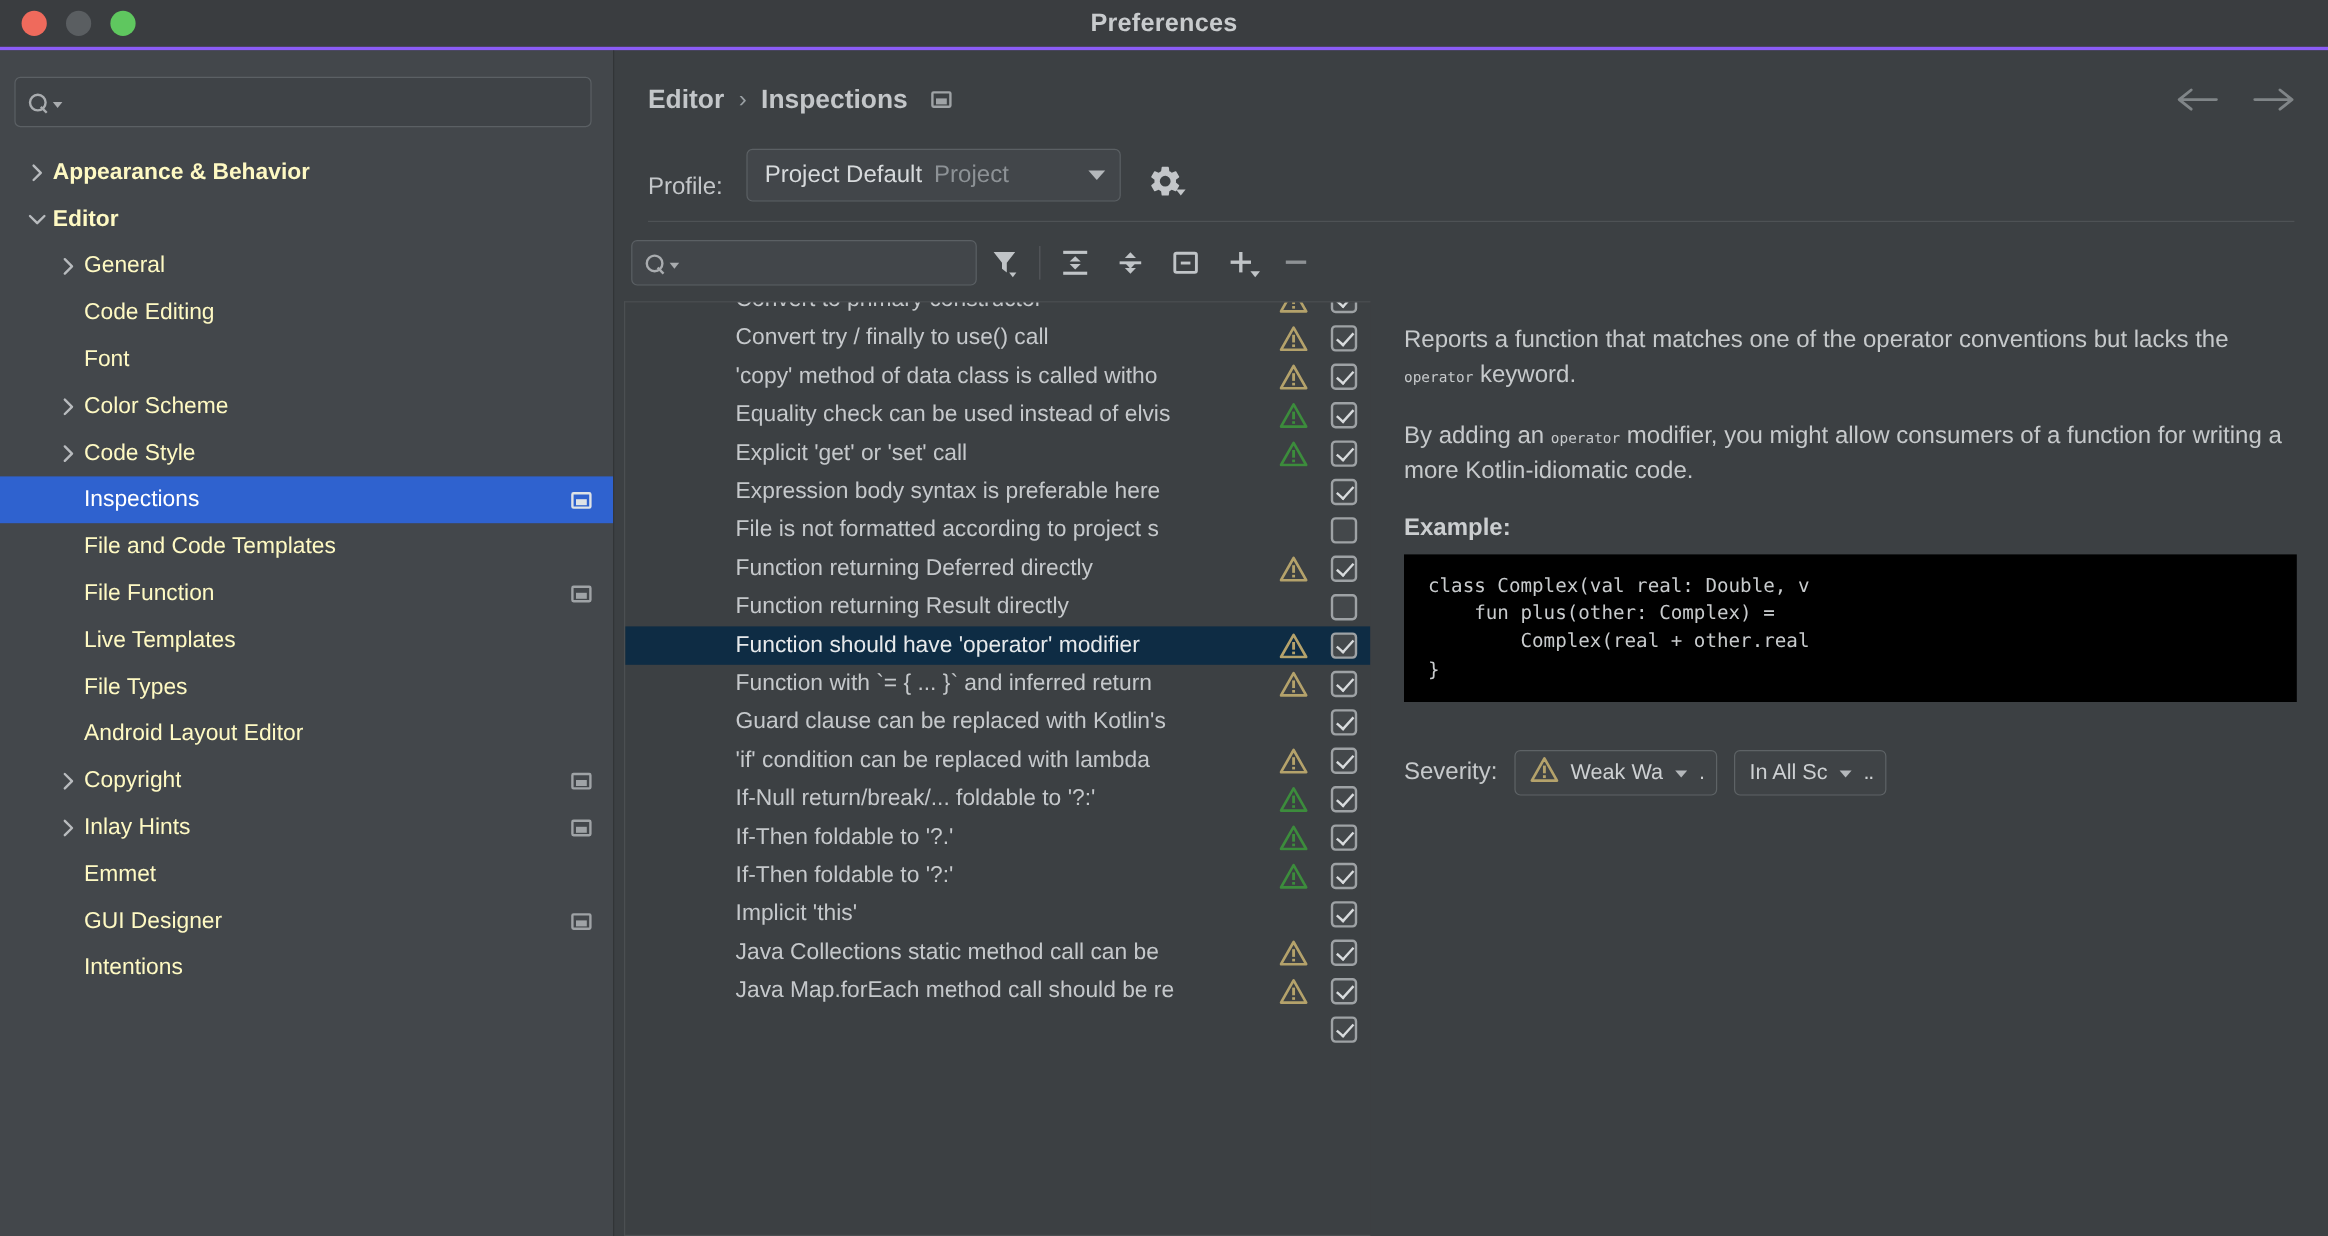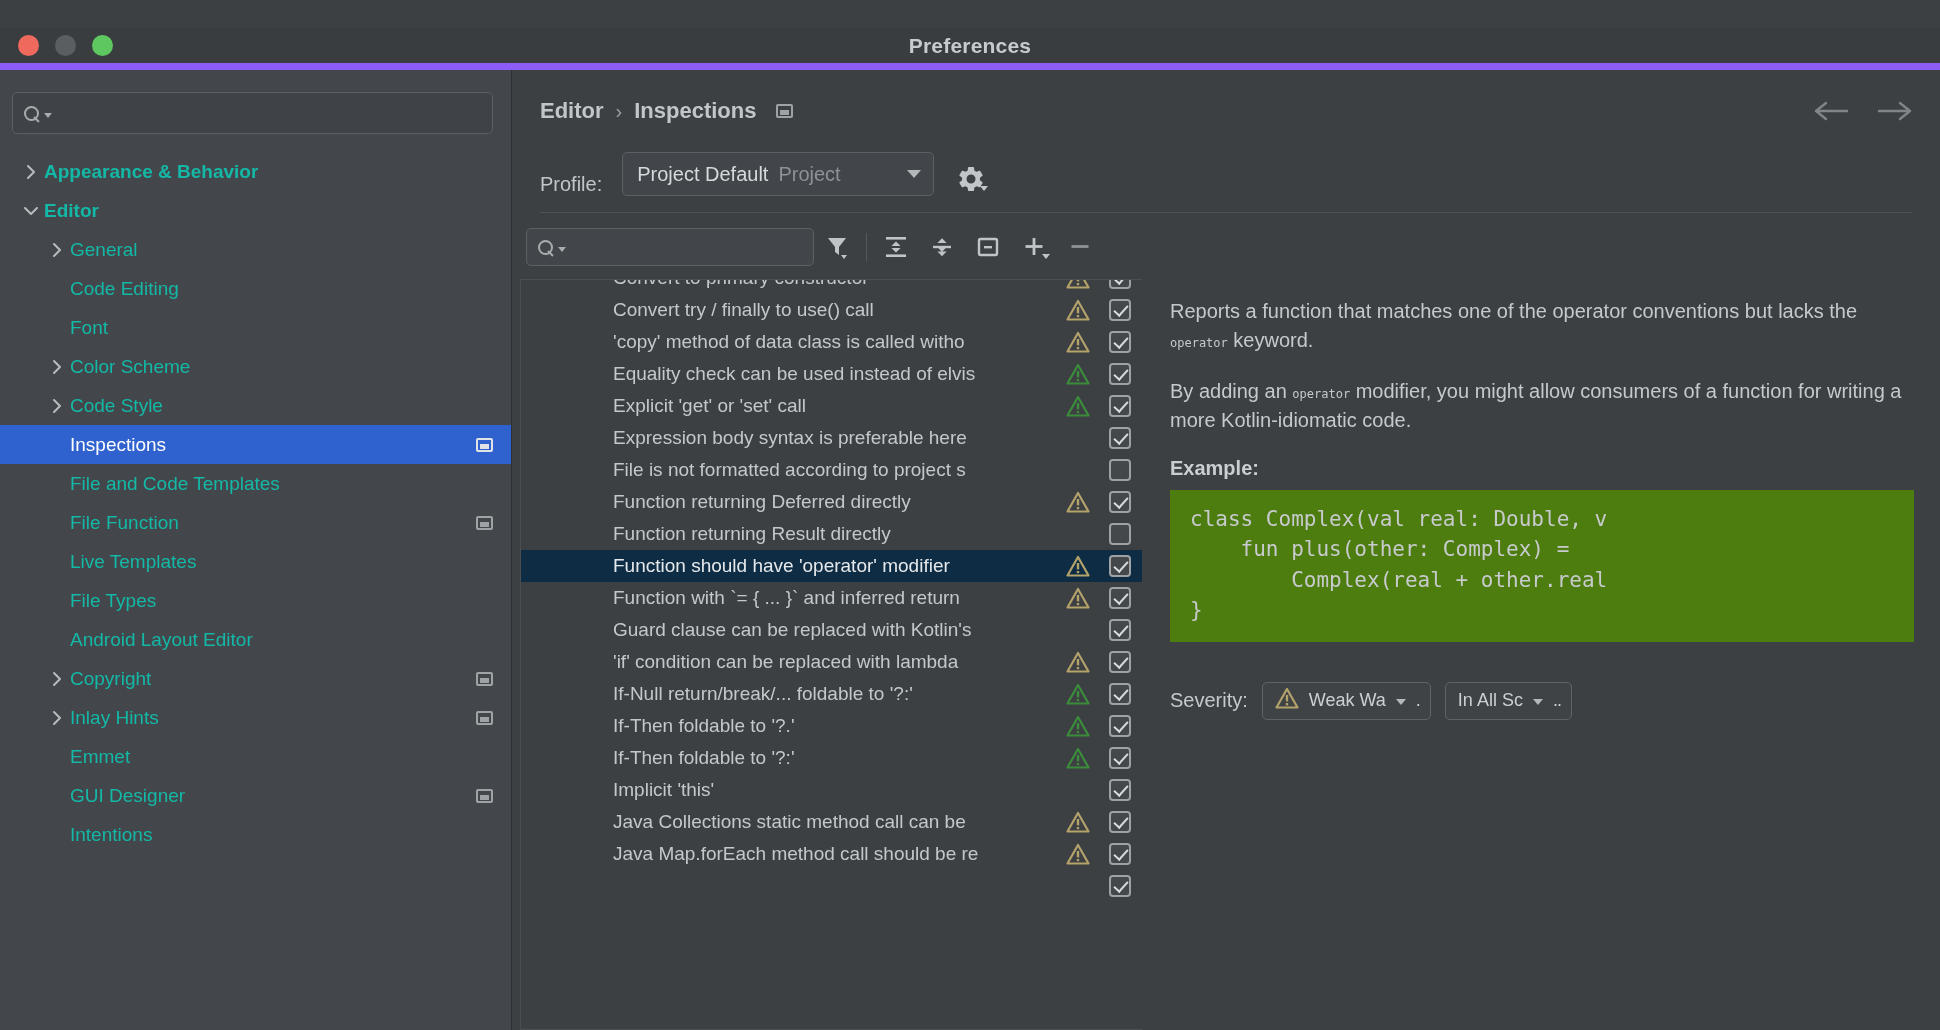--- a/index.html
+++ b/index.html
@@ -10,22 +10,21 @@
     background: #3c3f41;
     font-family: "Liberation Sans", sans-serif;
     -webkit-font-smoothing: antialiased;
   }
   .window { position: relative; width: 1940px; height: 1030px; background: #3c4043; display: flex; flex-direction: column; }
 
   
   .titlebar {
     height: 42px; flex: 0 0 42px; background: #3a3d40;
     display: flex; align-items: center; position: relative;
-    border-bottom: 7px solid #8b5cf6;
-    margin-top: 28px;
+    border-bottom: 3px solid #8b5cf6;
   }
   .traffic { display: flex; gap: 16px; padding-left: 18px; align-items: center; }
   .dot { width: 21px; height: 21px; border-radius: 50%; }
   .dot.red { background: #ef6a5c; }
   .dot.amber { background: #5a5e61; }
   .dot.green { background: #5fc75f; }
   .window-title {
     position: absolute; left: 0; right: 0; text-align: center;
     font-size: 21px; font-weight: bold; color: #c8cbcd; letter-spacing: .2px;
     pointer-events: none;
@@ -59,21 +58,21 @@
     border-top: 5px solid #a9acaf; margin-top: 4px; flex: 0 0 auto;
   }
   .search-input {
     flex: 1 1 auto; background: transparent; border: none; outline: none;
     color: #d4d7d9; font-size: 16px; font-family: "Liberation Sans", sans-serif;
   }
 
   .tree { padding-top: 10px; }
   .tree-row {
     height: 39px; display: flex; align-items: center; padding-right: 18px;
-    color: #14b8a6; font-size: 19px; cursor: default; position: relative;
+    color: #fef9c3; font-size: 19px; cursor: default; position: relative;
   }
   .tree-row.selected { background: #2f62cf; color: #ffffff; }
   .tree-row .arrow {
     width: 26px; flex: 0 0 26px; display: flex; align-items: center; justify-content: center;
     color: #b8bbbe; font-size: 15px;
   }
   .tree-row .arrow svg { display: block; }
   .tree-row .label { white-space: nowrap; overflow: hidden; text-overflow: ellipsis; }
   .tree-row.depth0 { padding-left: 18px; }
   .tree-row.depth0 .label { font-weight: bold; }
@@ -153,22 +152,22 @@
   .chk.on::after {
     content: ""; position: absolute; left: 6px; top: 1px; width: 6px; height: 12px;
     border: solid #d8dbdd; border-width: 0 2.5px 2.5px 0; transform: rotate(42deg);
   }
 
   .desc-pane { flex: 1 1 auto; padding: 18px 26px 0 28px; min-width: 0; overflow: hidden; position: relative; }
   .desc-p { font-size: 20px; line-height: 1.45; color: #c6c9cb; margin-bottom: 22px; }
   .mono { font-family: "DejaVu Sans Mono", monospace; font-size: 12px; }
   .example-title { font-size: 20px; font-weight: bold; color: #cbced0; margin: 6px 0 10px 0; }
   .codeblock {
-    background: #4d7c0f; padding: 14px 0 16px 0; overflow: hidden;
-    font-family: "DejaVu Sans Mono", monospace; font-size: 21px; line-height: 1.45;
+    background: #000000; padding: 14px 0 16px 0; overflow: hidden;
+    font-family: "DejaVu Sans Mono", monospace; font-size: 16px; line-height: 1.45;
     color: #c8cbcd; white-space: pre; margin-bottom: 34px;
   }
   .codeblock .cl { padding-left: 20px; }
   .severity-row { display: flex; align-items: center; gap: 14px; margin-top: 40px; }
   .severity-label { font-size: 20px; color: #c6c9cb; }
   .sev-btn {
     height: 38px; border: 1px solid #5e6366; border-radius: 5px; background: #3f4346;
     display: flex; align-items: center; gap: 10px; padding: 0 10px 0 12px;
     color: #cdd0d2; font-size: 18px; white-space: nowrap; overflow: hidden;
   }

